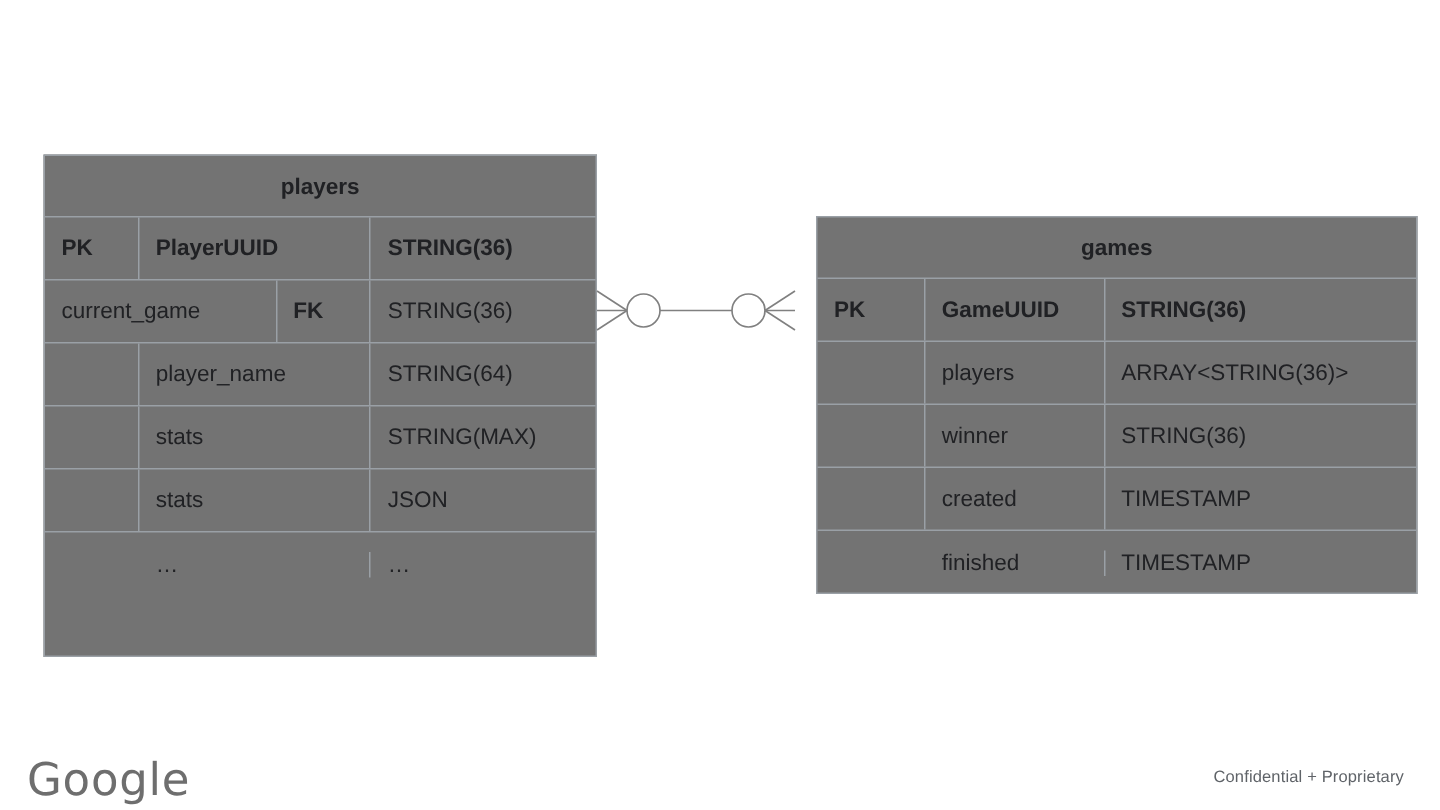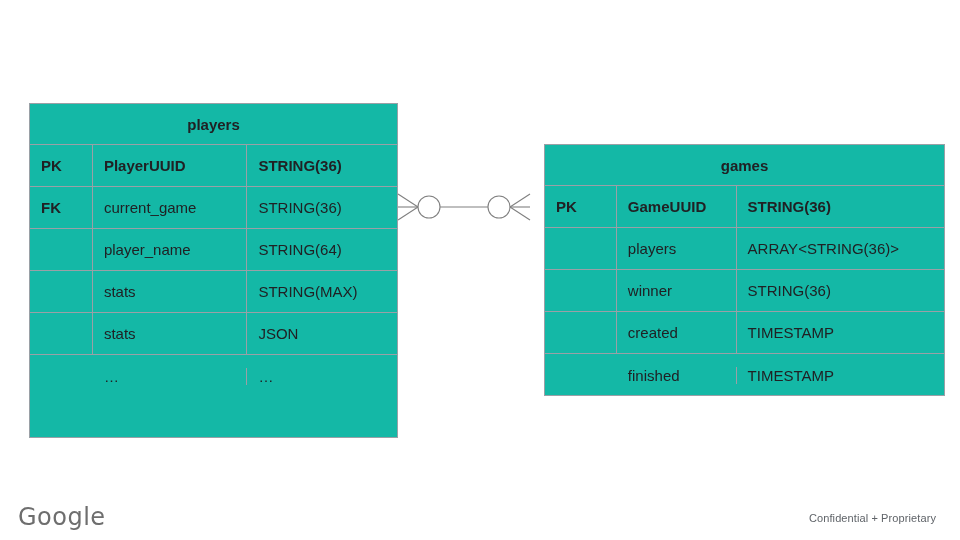--- a/index.html
+++ b/index.html
@@ -13,21 +13,21 @@
     position: relative;
     overflow: hidden;
     font-family: "Liberation Sans", sans-serif;
     color: #202124;
   }
 
   
   .er-table {
     position: absolute;
     border: 1px solid #9aa0a6;
-    background: #14b8a6;
+    background: #737373;
     box-sizing: border-box;
     border-collapse: collapse;
   }
   .er-table .tbl-title {
     height: 41px;
     line-height: 41px;
     text-align: center;
     font-weight: bold;
     font-size: 15px;
     color: #202124;
@@ -91,21 +91,21 @@
     top: 183px;
     width: 136px;
     height: 48px;
   }
 
   
   #footer-logo {
     position: absolute;
     left: 18px;
     top: 503px;
-    font-size: 24px;
+    font-size: 30px;
     letter-spacing: 0.5px;
     color: #6e6e6e;
     font-family: "DejaVu Sans", sans-serif;
   }
   #footer-note {
     position: absolute;
     right: 24px;
     top: 512px;
     font-size: 11px;
     color: #5f6368;
@@ -118,22 +118,22 @@
 <div class="er-table" id="players-table">
   <div class="tbl-title">players</div>
 
   <div class="er-row keyrow">
     <div class="er-cell c-key">PK</div>
     <div class="er-cell c-name">PlayerUUID</div>
     <div class="er-cell c-type type">STRING(36)</div>
   </div>
 
   <div class="er-row keyrow">
+    <div class="er-cell c-name" style="font-weight:normal">current_game</div>
     <div class="er-cell c-key">FK</div>
-    <div class="er-cell c-name" style="font-weight:normal">current_game</div>
     <div class="er-cell c-type type" style="font-weight:normal">STRING(36)</div>
   </div>
 
   <div class="er-row">
     <div class="er-cell c-key"></div>
     <div class="er-cell c-name">player_name</div>
     <div class="er-cell c-type type">STRING(64)</div>
   </div>
 
   <div class="er-row">

